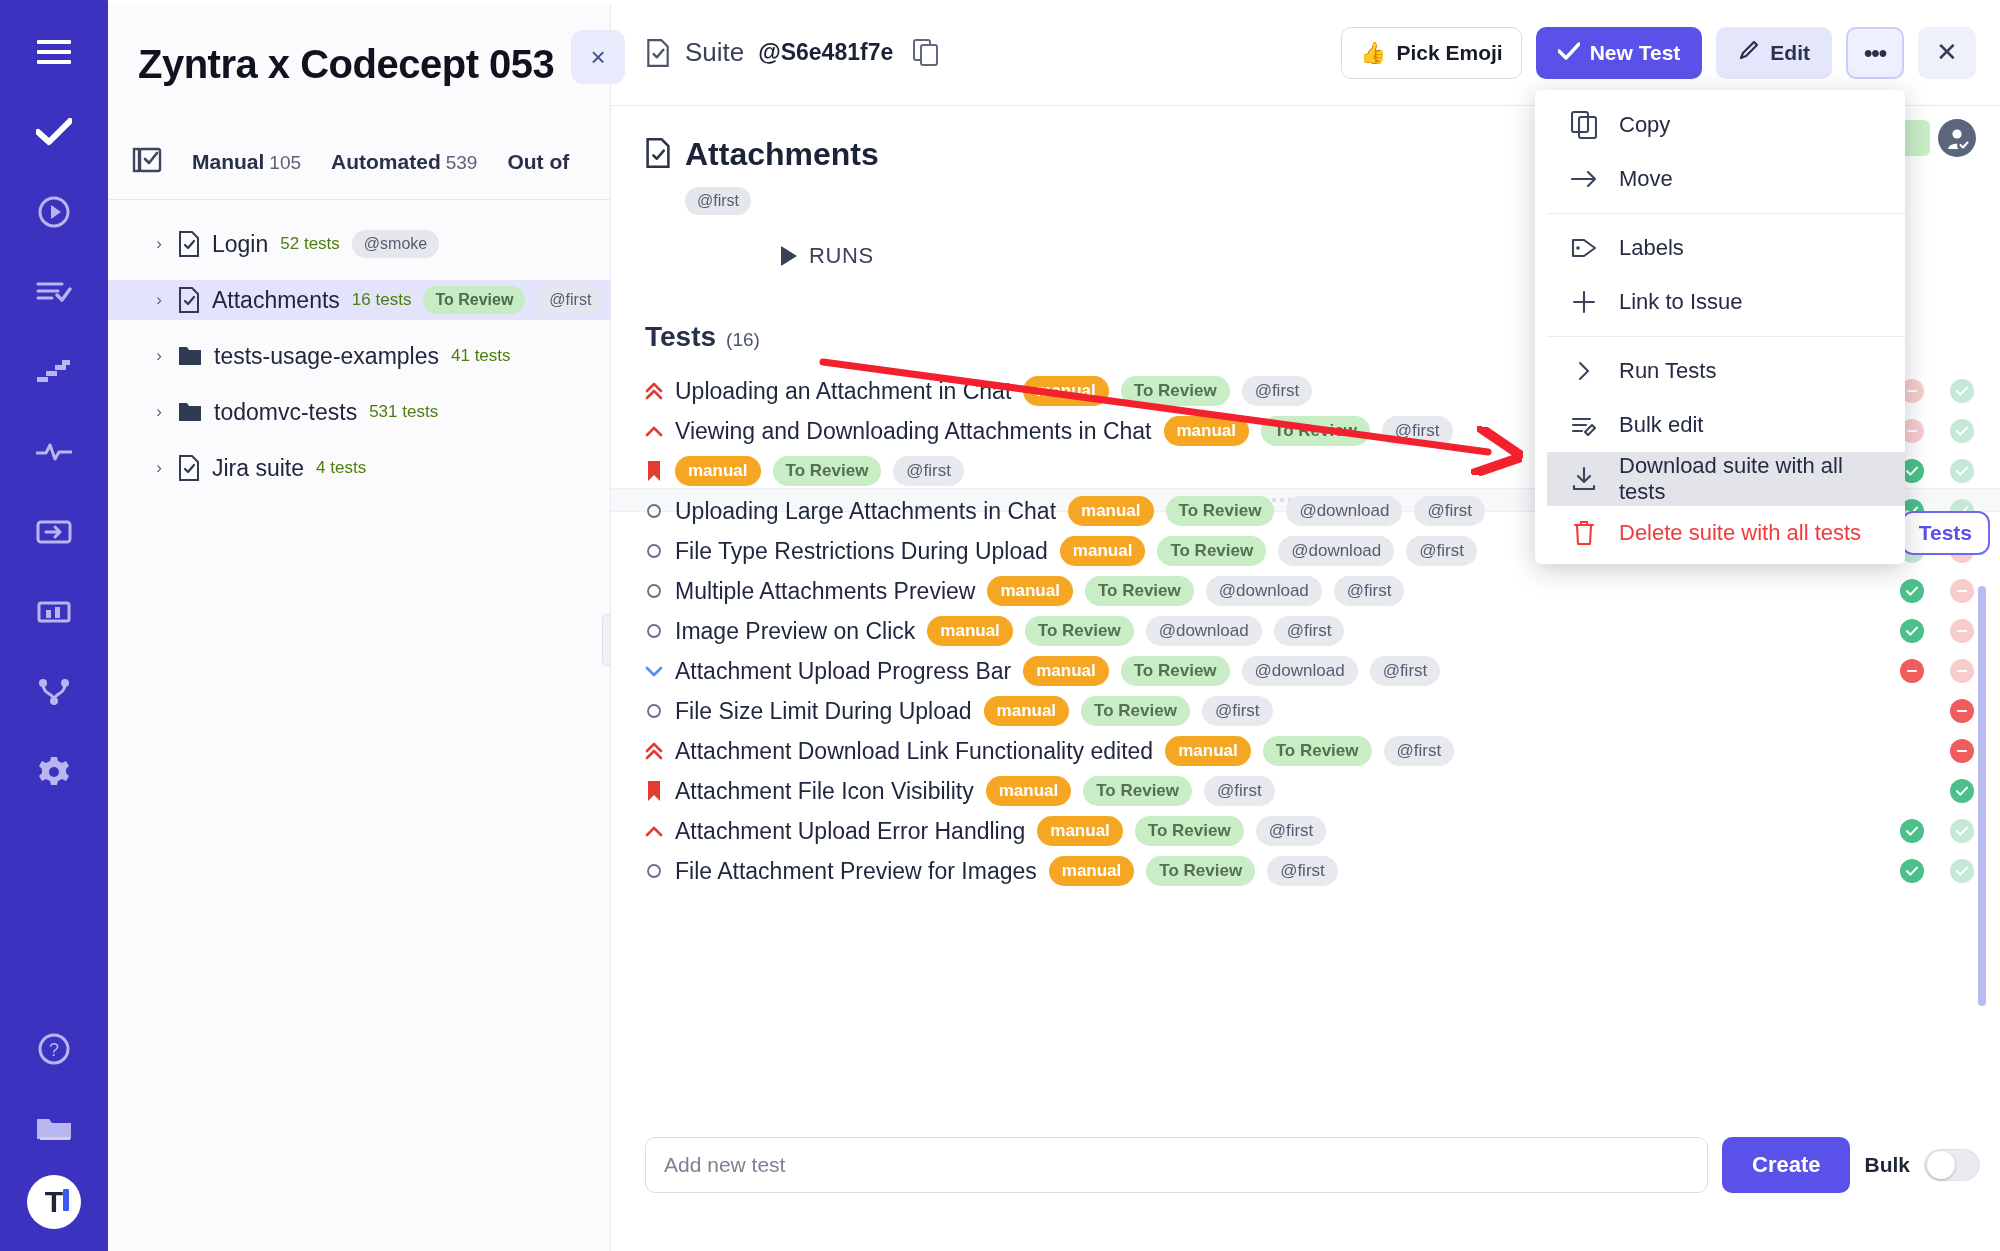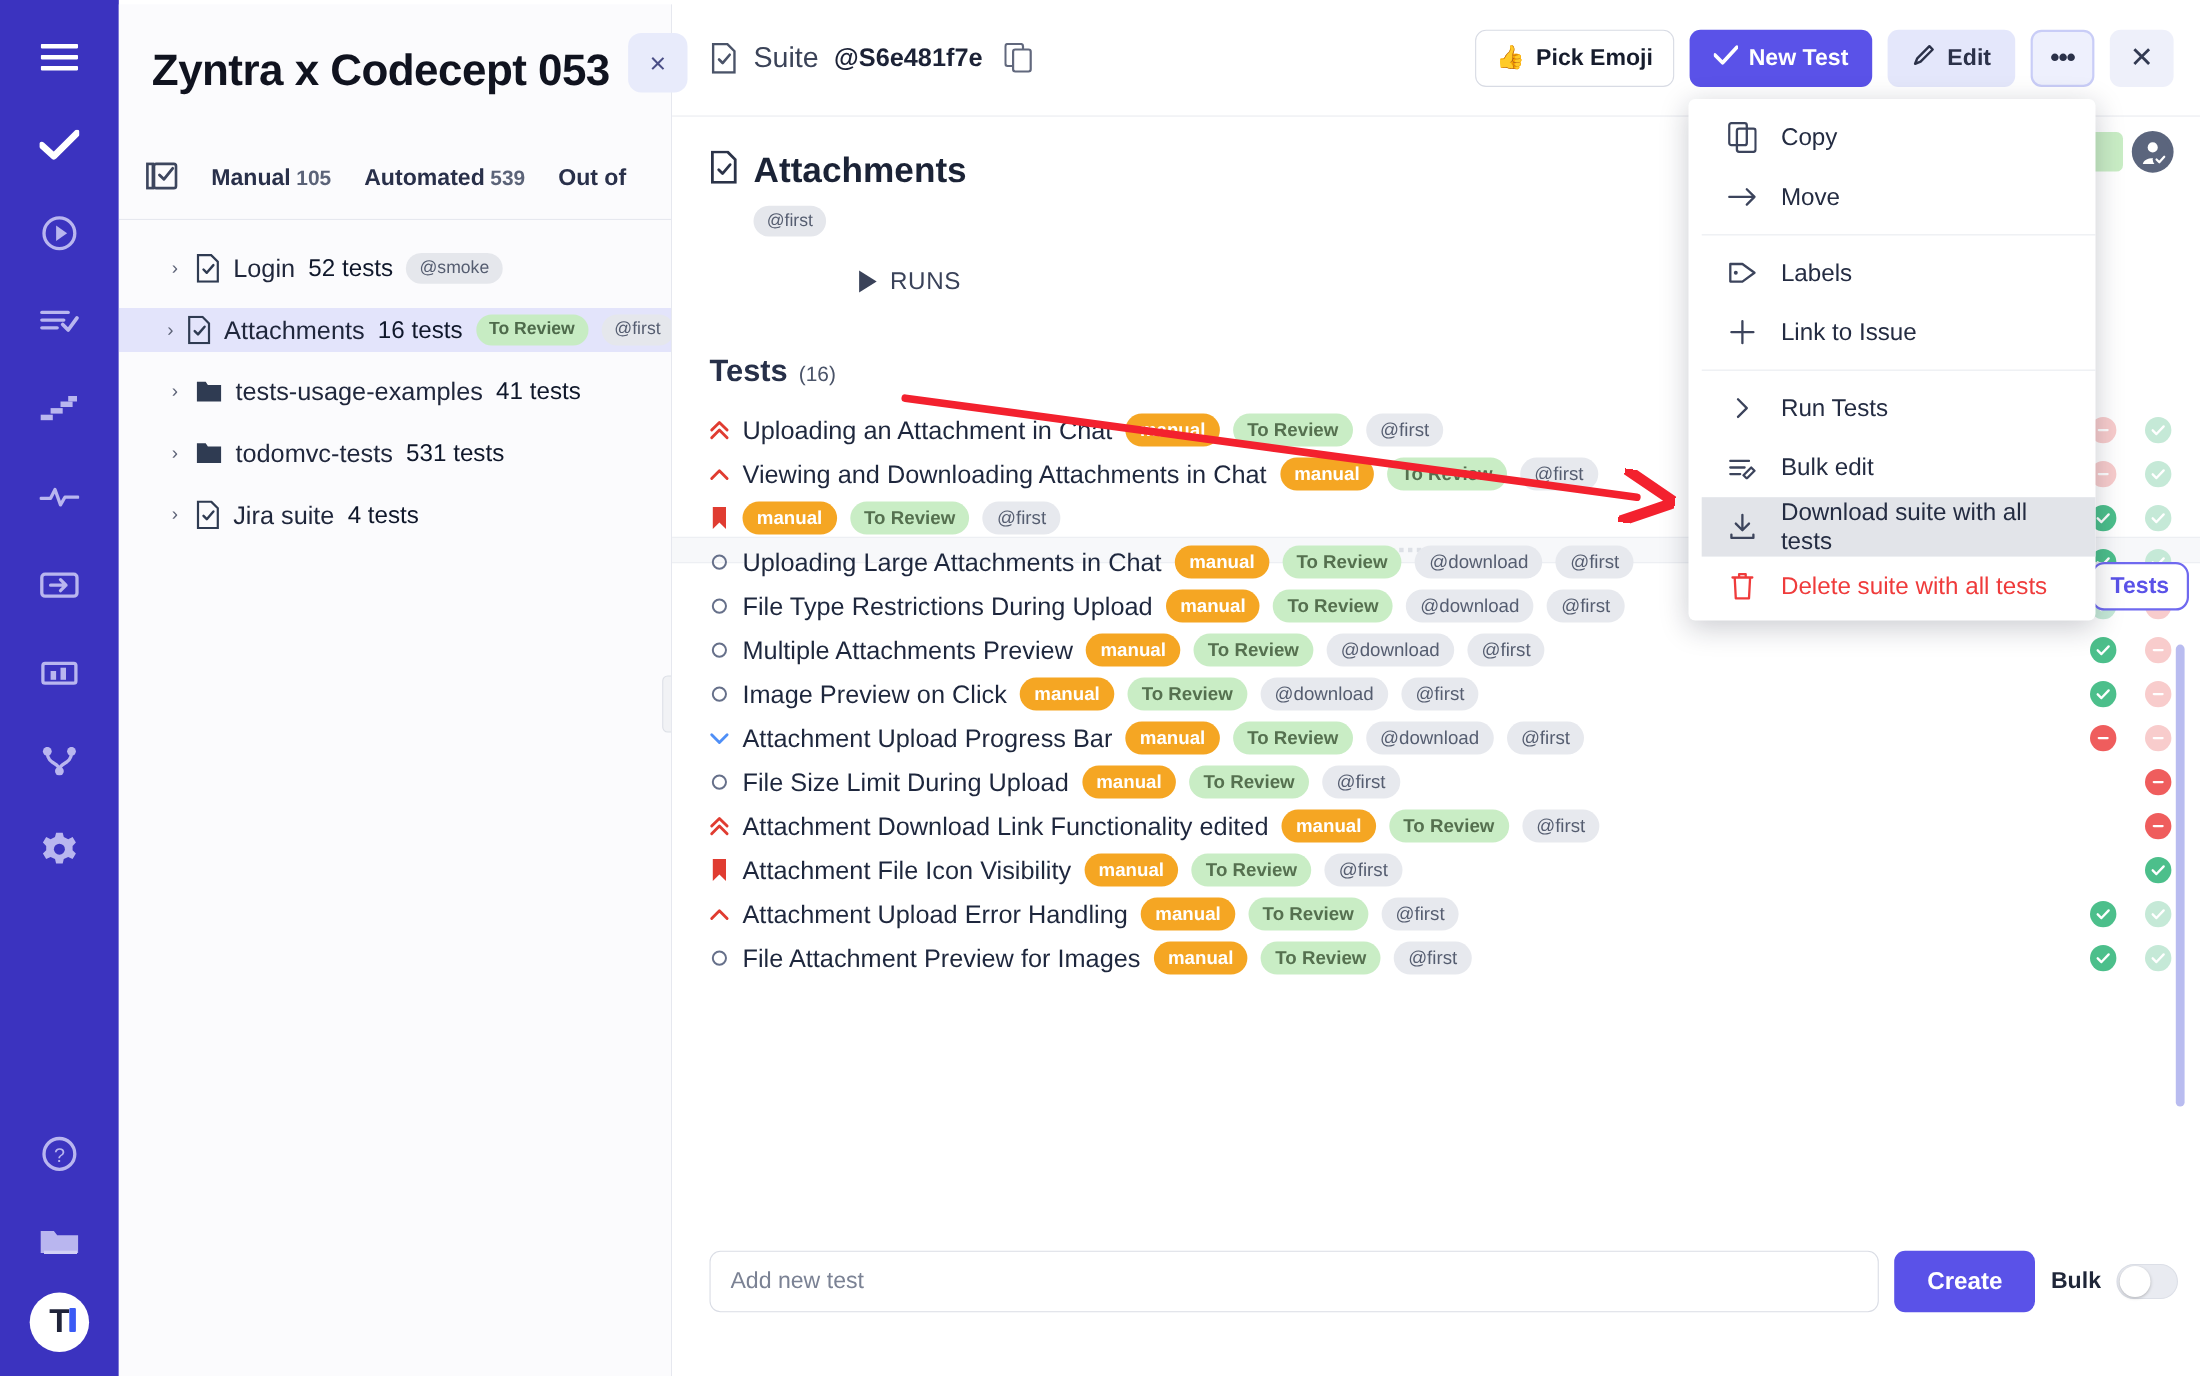--- a/index.html
+++ b/index.html
@@ -54,34 +54,34 @@
     display:flex; align-items:center; justify-content:center;
     color:#4a4e86; font-size:26px; cursor:pointer; z-index:6;
   }
   .panel-tabs {
     display:flex; align-items:center; gap:30px; height:76px;
     padding-left:24px; border-bottom:1px solid #e6e8ef;
     white-space:nowrap; overflow:hidden;
   }
   .panel-tabs .tabicon { color:#3d465e; display:flex;align-items:center; }
   .ptab { font-size:21px; font-weight:bold; color:#29304a; cursor:pointer; }
-  .ptab .num { font-weight:bold; color:#5b6378; font-size:19px; margin-left:5px; }
+  .ptab .num { font-weight:normal; color:#5b6378; font-size:19px; margin-left:5px; }
 
   .tree { padding-top:24px; }
   .tree-row {
     display:flex; align-items:center; gap:12px;
     height:40px; padding-left:44px; margin-bottom:0;
     cursor:pointer; white-space:nowrap;
   }
   .tree-row + .tree-row { margin-top:0; }
   .tree-row.sel { background:#e3e4fb; }
   .tree-chev { color:#5e6478; font-size:17px; width:14px; display:flex;align-items:center;justify-content:center;}
   .tree-ic { color:#2f3b52; display:flex; align-items:center;}
   .tree-name { font-size:23px; color:#20273c; }
-  .tree-count { font-size:22px; color:#0f172a; }
+  .tree-count { font-size:17px; color:#4d7c0f; }
   .pill {
     display:inline-flex;align-items:center;
     height:28px;padding:0 12px;border-radius:14px;
     font-size:16px;font-weight:bold;
   }
   .pill-grey { background:#e5e7ec; color:#555d70; font-weight:normal; }
   .pill-green { background:#c7ecc3; color:#4e6a4b; }
 
   .panel-grip {
     position:absolute; right:-6px; top:610px; width:14px; height:52px;

